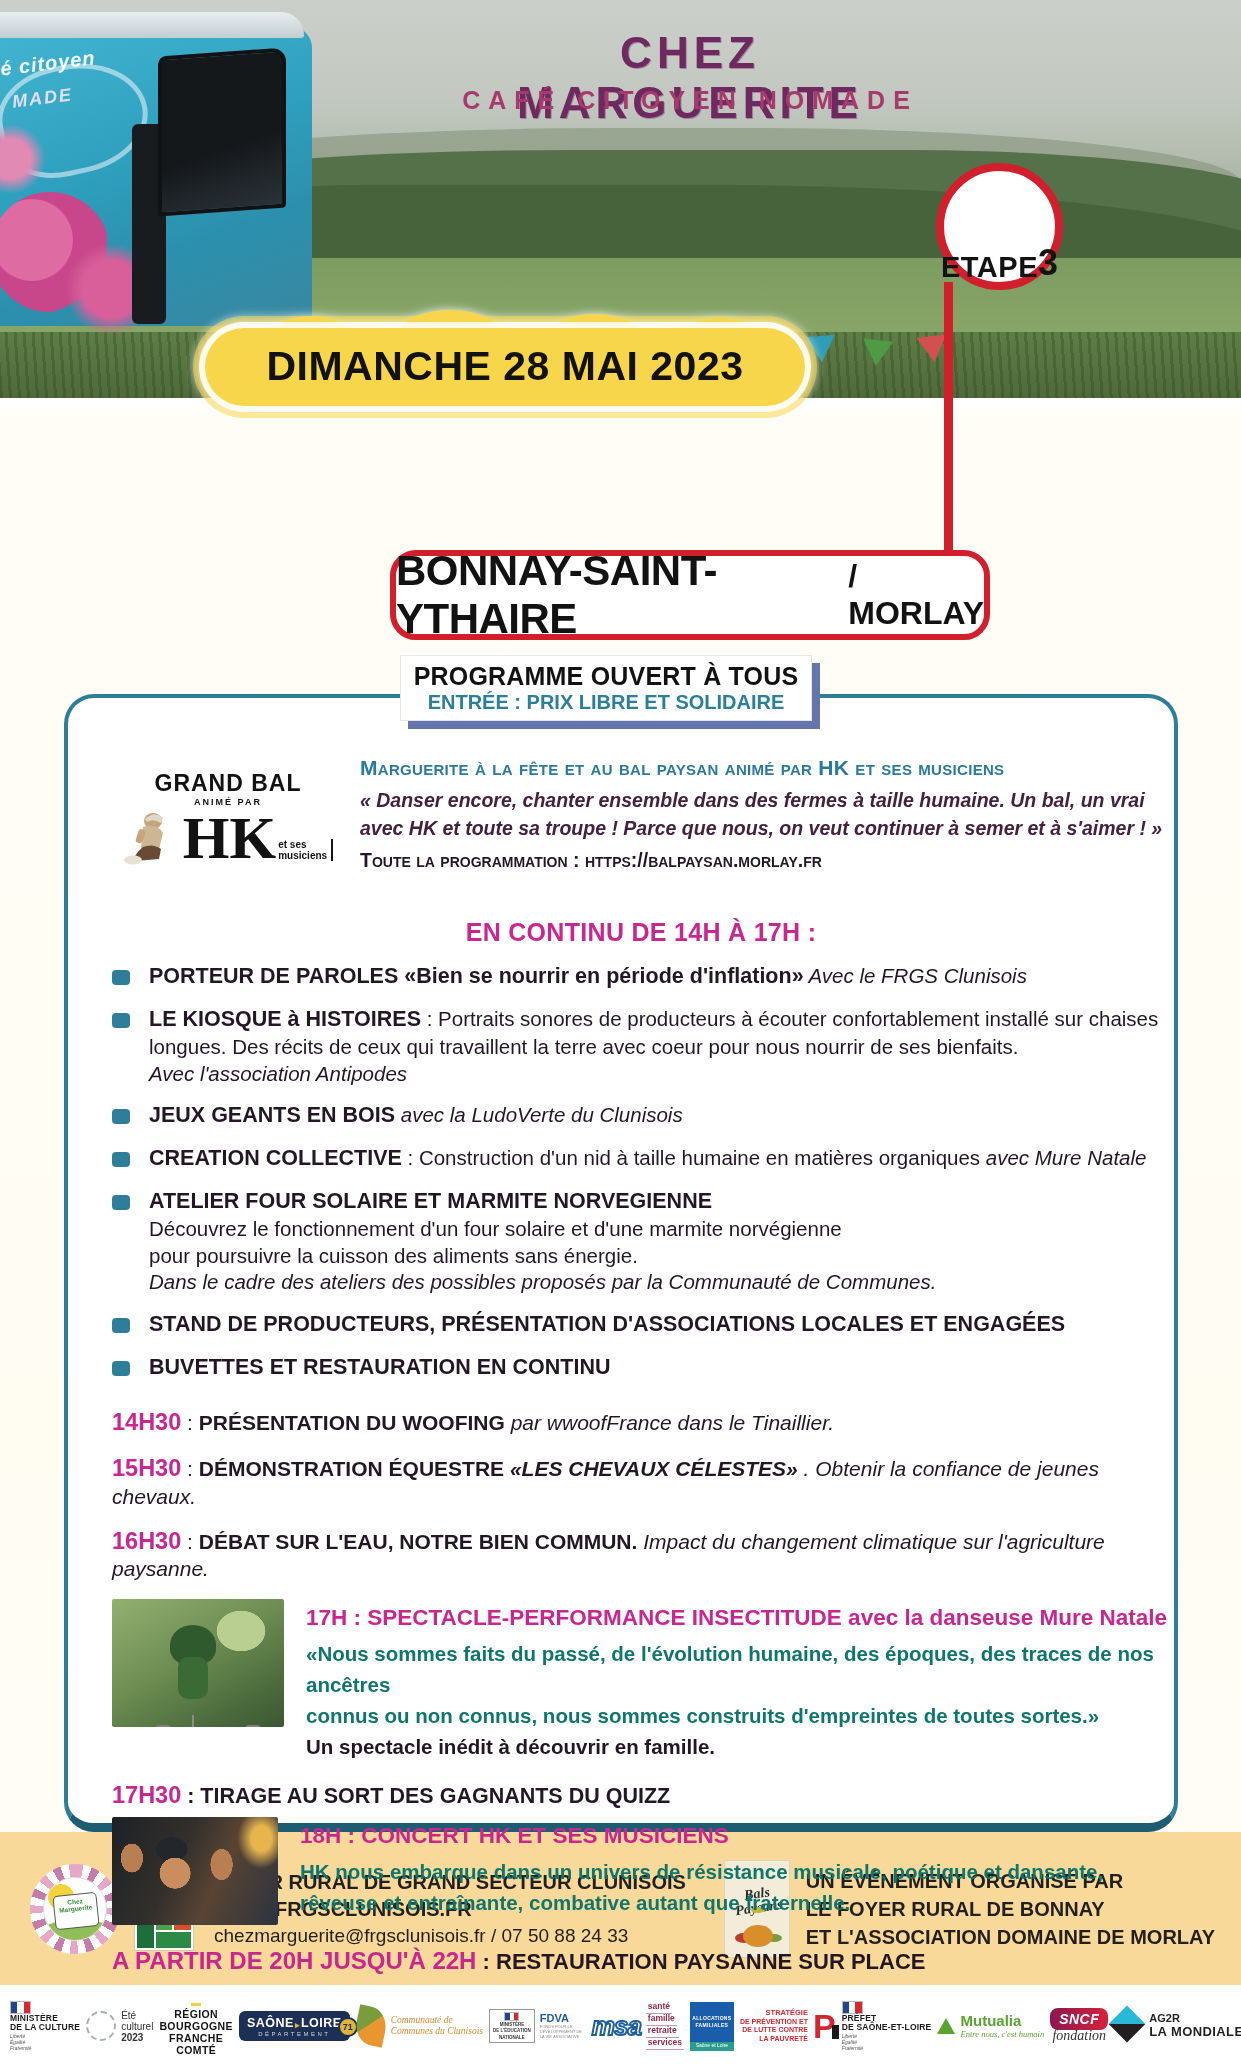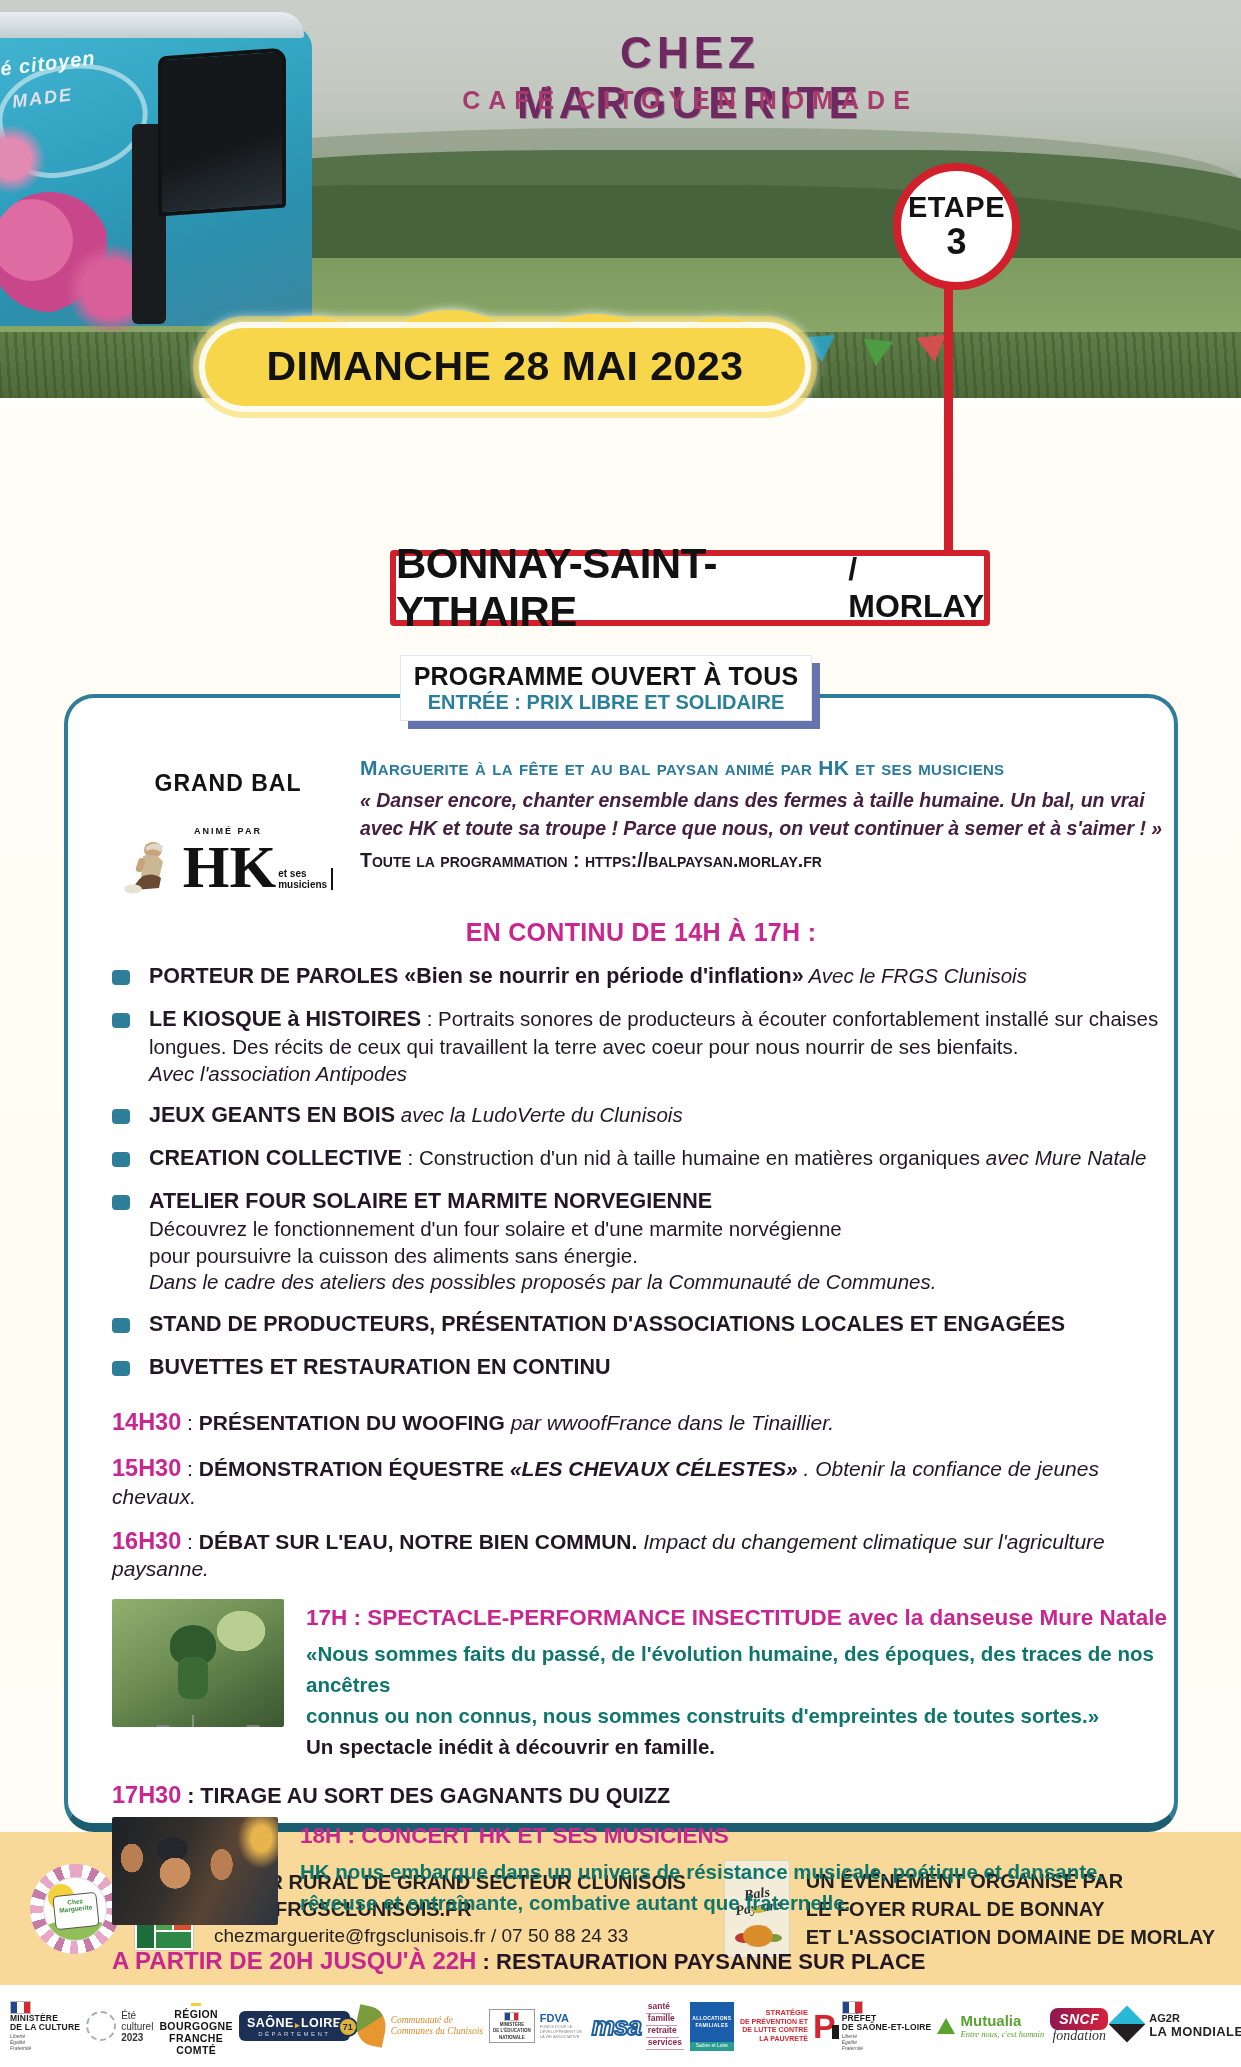--- a/index.html
+++ b/index.html
@@ -43,57 +43,57 @@
   
   .brand-title { position:absolute; left:455px; top:28px; width:470px; text-align:center;
                  font-size:44px; font-weight:900; letter-spacing:5px; color:#6e2960;
                  text-shadow:1px 1px 0 rgba(110,41,96,.4); }
   .brand-sub { position:absolute; left:455px; top:86px; width:470px; text-align:center;
                font-size:25px; font-weight:700; letter-spacing:8px; color:#a73a6c; }
   
   .pennant { position:absolute; width:0; height:0; border-left:15px solid transparent; border-right:15px solid transparent; }
   
   .etape-line { position:absolute; left:944px; top:282px; width:9px; height:272px; background:#d21f2c; z-index:3; }
-  .etape { position:absolute; left:893px; top:163px; width:127px; height:127px; border-radius:50%;
-           background:#fff; border:8px solid #d21f2c; z-index:4; display:flex; flex-direction:column;
-           align-items:center; justify-content:center; line-height:1.05; }
+  .etape { position:absolute; left:936px; top:163px; width:127px; height:127px; border-radius:50%;
+           background:#fff; border:8px solid #d21f2c; z-index:4; display:flex; 
+           align-items:flex-end; justify-content:center; line-height:1.05; }
   .etape-label { font-size:29px; font-weight:900; color:#131313; letter-spacing:.5px; }
   .etape-num { font-size:36px; font-weight:900; color:#131313; }
 
   
   .cloud-wrap { position:absolute; left:205px; top:318px; width:600px; height:96px; z-index:5;
                 filter:drop-shadow(0 0 5px rgba(255,255,255,.95)); }
   .cloud-main { position:absolute; left:0; top:10px; width:100%; height:78px; background:#f8d64b; border-radius:46px;
                 box-shadow:0 0 0 6px rgba(255,255,255,.85), 0 0 0 12px rgba(248,214,75,.55); }
   .cloud-bump { position:absolute; background:#f8d64b; border-radius:50%; }
   .cloud-text { position:absolute; left:0; top:0; width:100%; height:100%; display:flex; align-items:center;
                 justify-content:center; font-size:41px; font-weight:900; color:#121212; letter-spacing:.5px; }
 
   
-  .location-box { position:absolute; left:390px; top:550px; width:600px; height:76px; background:#fff;
-                  border:6px solid #d21f2c; border-radius:4px; z-index:4; display:flex; align-items:center;
+  .location-box { position:absolute; left:390px; top:550px; width:600px; height:90px; background:#fff;
+                  border:6px solid #d21f2c; border-radius:26px; z-index:4; display:flex; align-items:center;
                   justify-content:center; gap:10px; }
   .loc-main { font-size:42px; font-weight:900; color:#121212; letter-spacing:-.5px; }
   .loc-sub  { font-size:32px; font-weight:900; color:#121212; }
 
   
   .prog-box { position:absolute; left:400px; top:655px; width:412px; height:66px; background:#fff;
               border:1px solid #e2e6f0; box-shadow:8px 8px 0 0 #6674ae; z-index:6; text-align:center; padding-top:6px; }
   .prog-title { font-size:25px; font-weight:800; color:#121212; letter-spacing:.2px; }
   .prog-sub { font-size:20px; font-weight:800; color:#2a7f9b; }
 
   
   .content-box { position:absolute; left:64px; top:694px; width:1114px; height:1138px; background:#fff;
                  border:4px solid #2e7e99; border-bottom:9px solid #1d5d72; border-radius:30px; z-index:2; }
   .content-inner { position:relative; width:100%; height:100%; padding:56px 4px 0 38px; }
 
   .intro-row { display:flex; gap:26px; align-items:flex-start; margin-left:16px; height:150px; }
   .hk-logo { width:212px; flex:0 0 212px; text-align:center; padding-top:16px; }
   .hk-l1 { font-size:23px; font-weight:900; color:#121212; letter-spacing:1px; }
-  .hk-l2 { font-size:9px; font-weight:700; color:#121212; letter-spacing:2px;margin-top:29px; }
+  .hk-l2 { font-size:9px; font-weight:700; color:#121212; letter-spacing:2px; }
   .hk-row { display:flex; align-items:flex-end; justify-content:center; gap:2px; margin-top:2px; }
   .hk-hk { font-family:"Liberation Serif", serif; font-size:60px; font-weight:900; color:#121212; line-height:.9; }
   .hk-small { display:flex; flex-direction:column; align-items:flex-start; font-size:10px; font-weight:700;
               color:#121212; border-right:2px solid #121212; padding-right:4px; line-height:1.1; margin-bottom:4px;}
   .intro-text { flex:1; padding-top:2px; }
   .intro-title { font-size:21px; font-weight:800; color:#2a7b9b; font-variant:small-caps; letter-spacing:.3px; }
   .intro-quote { font-size:19.5px; font-weight:700; font-style:italic; color:#45203f; margin-top:6px; line-height:1.45; }
   .intro-prog { font-size:19.5px; font-weight:800; color:#231726; font-variant:small-caps; margin-top:6px; }
 
   .sec-heading { margin:14px 0 16px 6px; font-size:25px; font-weight:900; color:#c9268f; letter-spacing:.3px;text-align:center; }

